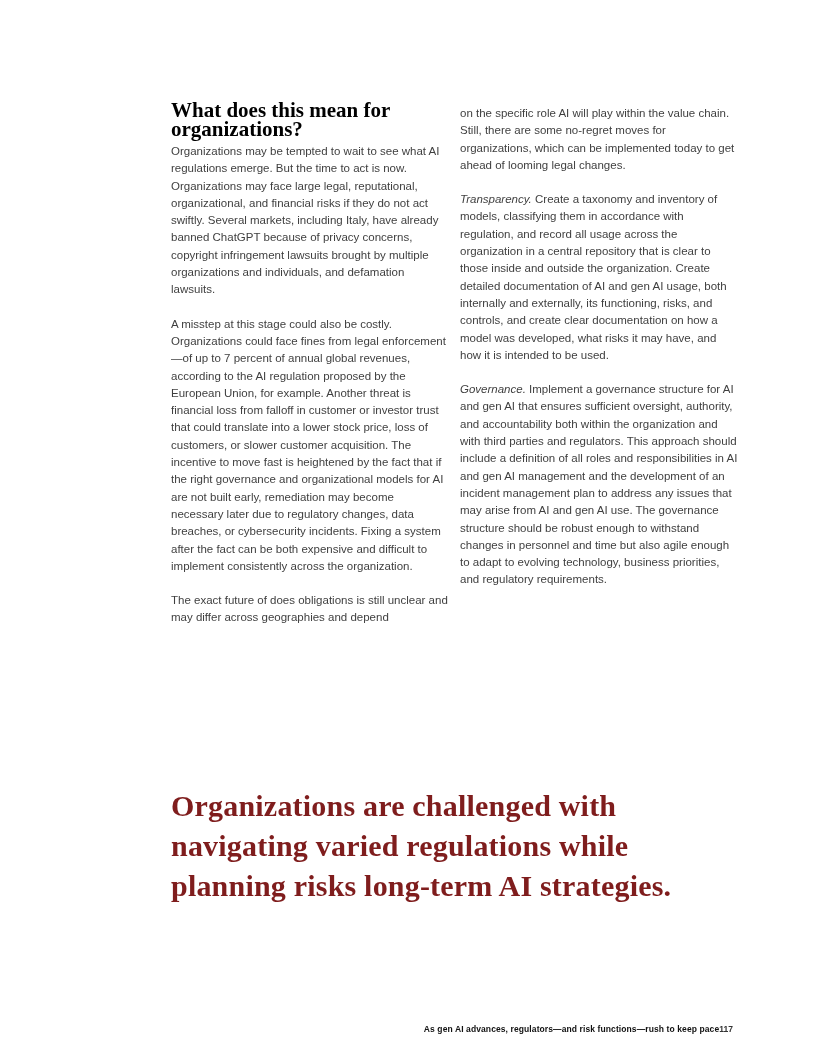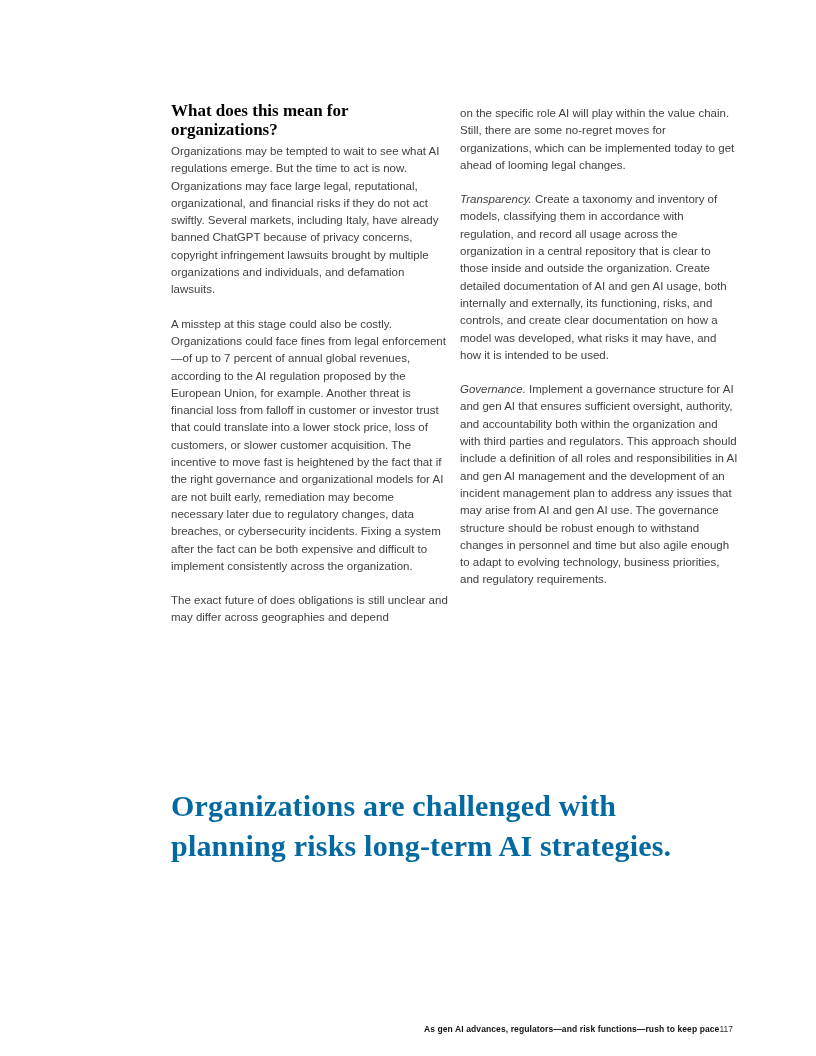--- a/index.html
+++ b/index.html
@@ -21,61 +21,61 @@
     color: #3f3f3f;
     font-size: 11.5px;
     line-height: 17.3px;
     letter-spacing: 0px;
   }
   .col-left  { left: 171px; top: 101px; }
   .col-right { left: 460px; top: 101px; }
   .section-heading {
     font-family: "Liberation Serif", serif;
     font-weight: 700;
-    font-size: 17px;
+    font-size: 21px;
     line-height: 19px;
     color: #000000;
     margin: 0 0 4px 0;
   }
   .col p {
     margin: 4px 0 17px 0;
   }
   .col p em {
     font-style: italic;
   }
   .pull-quote {
     position: absolute;
     left: 171px;
     top: 786px;
     width: 580px;
     font-family: "Liberation Serif", serif;
     font-weight: 700;
     font-size: 30px;
     line-height: 40px;
-    color: #0369a1;
+    color: #7f1d1d;
     letter-spacing: 0.2px;
   }
   .footer {
     position: absolute;
     top: 1024px;
     left: 0;
     right: 83px;
     display: flex;
     justify-content: flex-end;
     align-items: baseline;
   }
   .footer-title {
     font-size: 8.5px;
     font-weight: 700;
     color: #111111;
     letter-spacing: 0.1px;
   }
   .footer-page {
     font-size: 8.5px;
-    font-weight: 400;
+    font-weight: 700;
     color: #333333;
     text-align: right;
   }
 </style>
 </head>
 <body>
 
 <div class="page">
 
   <div class="col col-left">
@@ -86,20 +86,21 @@
   </div>
 
   <div class="col col-right">
     <p><em></em><span>on the specific role AI will play within the value chain. Still, there are some no-regret moves for organizations, which can be implemented today to get ahead of looming legal changes.</span></p>
     <p><em>Transparency.</em><span> Create a taxonomy and inventory of models, classifying them in accordance with regulation, and record all usage across the organization in a central repository that is clear to those inside and outside the organization. Create detailed documentation of AI and gen AI usage, both internally and externally, its functioning, risks, and controls, and create clear documentation on how a model was developed, what risks it may have, and how it is intended to be used.</span></p>
     <p><em>Governance.</em><span> Implement a governance structure for AI and gen AI that ensures sufficient oversight, authority, and accountability both within the organization and with third parties and regulators. This approach should include a definition of all roles and responsibilities in AI and gen AI management and the development of an incident management plan to address any issues that may arise from AI and gen AI use. The governance structure should be robust enough to withstand changes in personnel and time but also agile enough to adapt to evolving technology, business priorities, and regulatory requirements.</span></p>
   </div>
 
   <div class="pull-quote">
     <div>Organizations are challenged with</div>
+    <div>navigating varied regulations while</div>
     <div>planning risks long-term AI strategies.</div>
   </div>
 
   <div class="footer">
     <span class="footer-title">As gen AI advances, regulators—and risk functions—rush to keep pace</span>
     <span class="footer-page">117</span>
   </div>
 
 </div>
 

